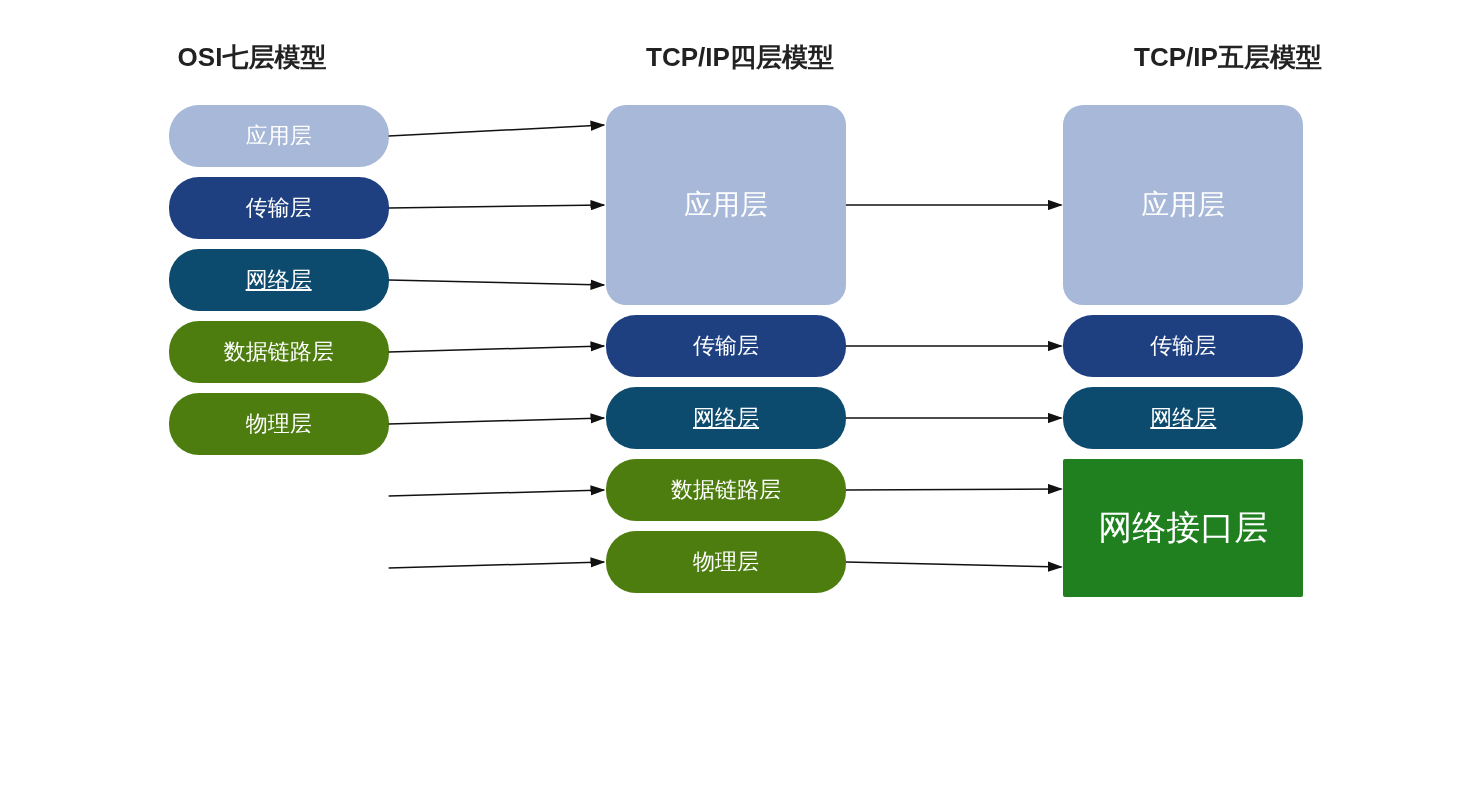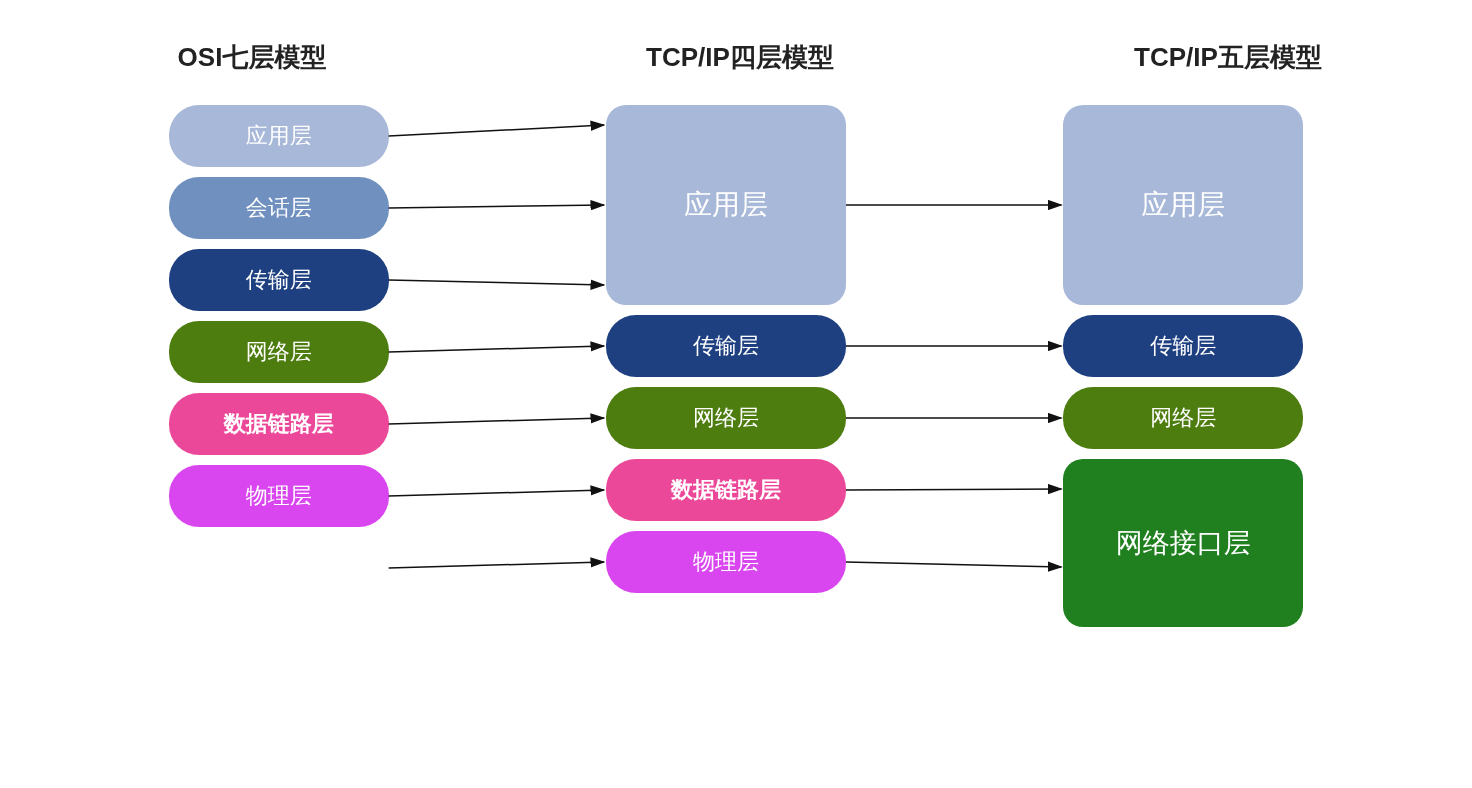--- a/index.html
+++ b/index.html
@@ -83,46 +83,46 @@
       font-size: 22px;
       font-weight: 500;
       text-align: center;
       height: 62px;
     }
 
     
     .color-light-blue { background: #a8b8d8; }
     .color-medium-blue { background: #7090c0; }
     .color-dark-blue { background: #1e4080; border-radius: 30px; text-align: right; }
-    .color-light-green { background: #4d7c0f; }
-    .color-medium-green { background: #ec4899; font-weight: bold; }
-    .color-dark-green { background: #d946ef; }
+    .color-light-green { background: #0c4a6e; text-decoration: underline; }
+    .color-medium-green { background: #4d7c0f; }
+    .color-dark-green { background: #4d7c0f; }
 
     
     .app-box-large {
       height: 200px;
       border-radius: 20px;
       display: flex;
       align-items: center;
       justify-content: center;
       color: white;
       font-size: 28px;
       font-weight: 500;
     }
 
     
     .netif-box-large {
-      border-radius: 20px;
-      display: flex;
-      align-items: center;
-      justify-content: center;
-      color: white;
-      font-size: 27px;
-      font-weight: 500;
-      height: 168px;
+      border-radius: 2px;
+      display: flex;
+      align-items: center;
+      justify-content: center;
+      color: white;
+      font-size: 34px;
+      font-weight: 500;
+      height: 138px;
     }
 
     
     .app-box-large-tcp4 {
       height: 200px;
       border-radius: 20px;
       display: flex;
       align-items: center;
       justify-content: center;
       color: white;
@@ -148,21 +148,20 @@
   <div class="headers">
     <div class="header-title">OSI七层模型</div>
     <div class="header-title">TCP/IP四层模型</div>
     <div class="header-title">TCP/IP五层模型</div>
   </div>
 
   <div class="columns-area" id="columns-area">
 
     <div class="osi-column" id="osi-col">
       <div class="layer-box color-light-blue" id="osi-app">应用层</div>
-      <div class="layer-box color-medium-blue" id="osi-sess">会话层</div>
       <div class="layer-box color-dark-blue" id="osi-trans">传输层</div>
       <div class="layer-box color-light-green" id="osi-net">网络层</div>
       <div class="layer-box color-medium-green" id="osi-data">数据链路层</div>
       <div class="layer-box color-dark-green" id="osi-phy">物理层</div>
     </div>
 
     <div class="tcp5-column" id="tcp5-col">
       <div class="app-box-large color-light-blue" id="tcp5-app" style="background:#a8b8d8;">应用层</div>
       <div class="layer-box color-dark-blue" id="tcp5-trans">传输层</div>
       <div class="layer-box color-light-green" id="tcp5-net">网络层</div>

